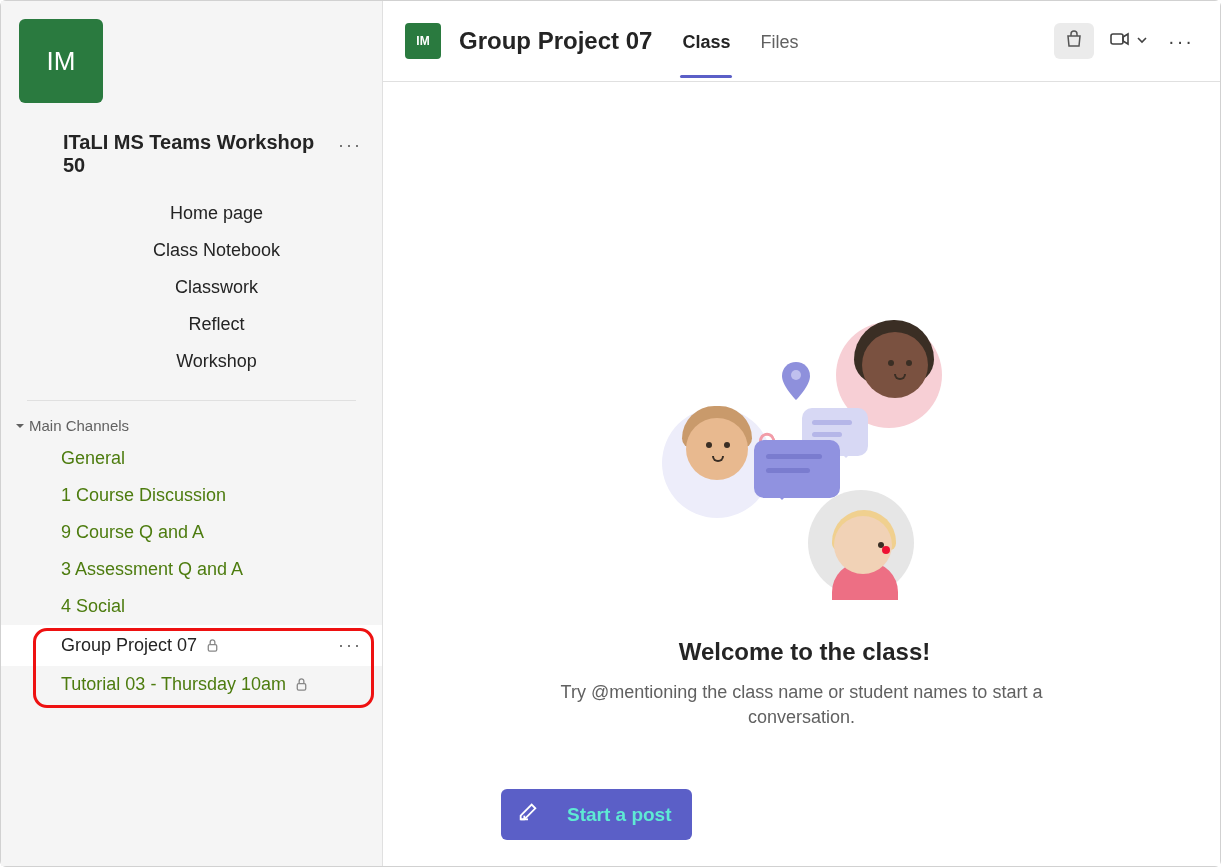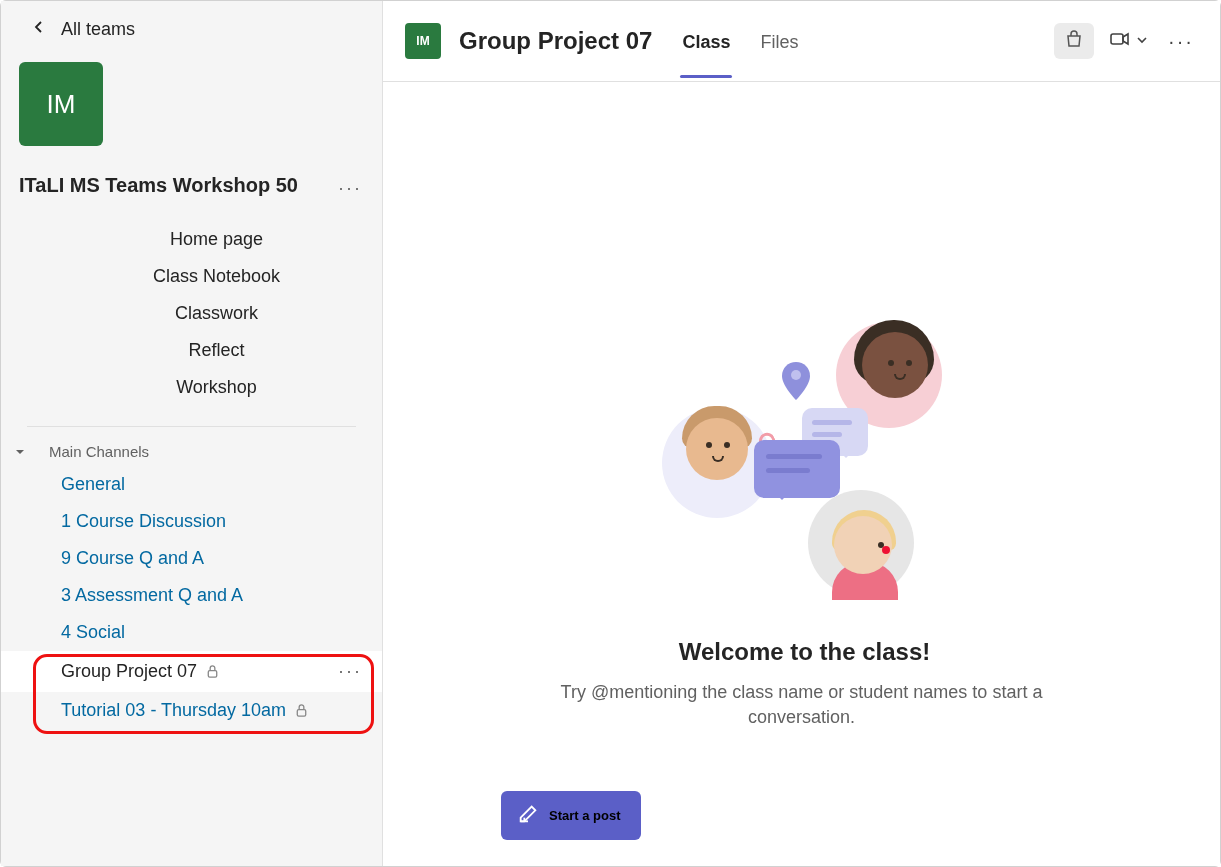--- a/index.html
+++ b/index.html
@@ -3,30 +3,30 @@
 <meta charset="utf-8">
 <style>
   * { box-sizing: border-box; margin: 0; padding: 0; }
   html, body { width: 1221px; height: 867px; font-family: "Segoe UI", -apple-system, BlinkMacSystemFont, sans-serif; background: #fff; color: #242424; overflow: hidden; }
   .app { display: flex; height: 100%; border: 1px solid #d1d1d1; border-radius: 6px; }
   
   .sidebar { width: 382px; background: #f5f5f5; border-right: 1px solid #e0e0e0; padding: 18px 0 0 0; display: flex; flex-direction: column; }
   .back-row { display: flex; align-items: center; gap: 14px; padding: 0 18px 22px 30px; font-size: 18px; color: #242424; cursor: pointer; }
   .back-row svg { width: 16px; height: 16px; }
   .team-tile { width: 84px; height: 84px; border-radius: 6px; background: #2a7a3f; color: #fff; font-size: 26px; font-weight: 400; display: flex; align-items: center; justify-content: center; margin: 0 0 28px 18px; }
-  .team-title-row { display: flex; justify-content: space-between; padding: 0 16px 18px 18px; }
+  .team-title-row { display: flex; justify-content: space-between; padding: 0 16px 18px 18px; margin-left: 44px; }
   .team-title { font-size: 20px; font-weight: 700; color: #242424; }
   .more-dots { font-size: 18px; letter-spacing: 2px; color: #616161; cursor: pointer; padding: 4px; }
   .nav-list { padding: 0 0 14px 0; text-align: center; }
   .nav-item { font-size: 18px; color: #242424; padding: 8px 0 8px 50px; cursor: pointer; }
   .divider { height: 1px; background: #e0e0e0; margin: 6px 26px 12px 26px; }
-  .section-header { display: flex; align-items: center; gap: 24px; padding: 4px 0 6px 14px; font-size: 15px; color: #616161; cursor: pointer; }
+  .section-header { display: flex; align-items: center; gap: 4px; padding: 4px 0 6px 14px; font-size: 15px; color: #616161; cursor: pointer; }
   .section-header svg { width: 10px; height: 10px; }
   .channel-list { }
-  .channel-item { display: flex; align-items: center; padding: 8px 14px 8px 60px; font-size: 18px; color: #0369a1; cursor: pointer; position: relative; }
+  .channel-item { display: flex; align-items: center; padding: 8px 14px 8px 60px; font-size: 18px; color: #4d7c0f; cursor: pointer; position: relative; }
   .channel-item.active { background: #fff; color: #242424; }
   .channel-item .label { flex: 0 0 auto; }
   .channel-item .lock { margin-left: 8px; flex: 0 0 auto; display: flex; align-items: center; }
   .channel-item .lock svg { width: 15px; height: 15px; }
   .channel-item .item-more { margin-left: auto; font-size: 18px; letter-spacing: 2px; color: #616161; padding: 2px 6px; }
   .highlight-wrap { position: relative; }
   .highlight-box { position: absolute; left: 32px; right: 8px; border: 3px solid #e11; border-radius: 14px; pointer-events: none; }
   
   .main { flex: 1; display: flex; flex-direction: column; background: #fff; }
   .topbar { display: flex; align-items: center; height: 81px; padding: 0 20px 0 22px; border-bottom: 1px solid #e0e0e0; }
@@ -53,49 +53,41 @@
   .c3 { width: 106px; height: 106px; right: 28px; bottom: 6px; background: #e6e6e6; }
   .bubble-big { position: absolute; width: 86px; height: 58px; background: #9092e0; border-radius: 10px; left: 92px; top: 118px; }
   .bubble-big::after { content: ""; position: absolute; left: 18px; bottom: -12px; border: 10px solid transparent; border-top-color: #9092e0; }
   .bubble-sm { position: absolute; width: 66px; height: 48px; background: #d7d8f4; border-radius: 10px; left: 140px; top: 86px; }
   .bubble-sm::after { content: ""; position: absolute; right: 14px; bottom: -10px; border: 8px solid transparent; border-top-color: #d7d8f4; }
   .bubble-line { height: 5px; background: #7a7ccf; border-radius: 3px; position: absolute; }
   .pin { width: 28px; height: 38px; position: absolute; left: 120px; top: 40px; }
   .clip { position: absolute; width: 16px; height: 30px; border: 3px solid #f29ca8; border-radius: 10px 10px 0 0; border-bottom: none; left: 100px; top: 110px; transform: rotate(-25deg); }
   .welcome-title { font-size: 24px; font-weight: 700; margin-bottom: 14px; margin-left: 6px; }
   .welcome-sub { font-size: 18px; color: #616161; text-align: center; max-width: 560px; line-height: 1.4; }
-  .start-btn { position: absolute; left: 118px; bottom: 26px; background: #5b5fc7; color: #000000; border: none; border-radius: 6px; padding: 12px 20px 12px 16px; font-size: 13px; font-weight: 600; display: flex; align-items: center; gap: 10px; cursor: pointer; }
+  .start-btn { position: absolute; left: 118px; bottom: 26px; background: #5b5fc7; color: #5eead4; border: none; border-radius: 6px; padding: 12px 20px 12px 16px; font-size: 19px; font-weight: 600; display: flex; align-items: center; gap: 28px; cursor: pointer; }
   .start-btn svg { width: 22px; height: 22px; }
   
   .person1-head { width: 62px; height: 62px; background: #e8b98f; border-radius: 50%; position: absolute; left: 24px; top: 96px; }
   .person1-hair { width: 70px; height: 42px; border-radius: 34px 34px 10px 10px; background: #c99a6b; position: absolute; left: 20px; top: 84px; }
   .eye { width: 6px; height: 6px; background: #3a2e24; border-radius: 50%; position: absolute; }
   .mouth { width: 12px; height: 6px; border: 2px solid #3a2e24; border-top: none; border-radius: 0 0 10px 10px; position: absolute; }
   .person2-head { width: 66px; height: 66px; background: #7a5140; border-radius: 50%; position: absolute; right: 14px; top: 10px; }
   .person2-hair { width: 80px; height: 64px; background: #3a2e24; border-radius: 48px 48px 30px 30px; position: absolute; right: 8px; top: -2px; }
   .person3-head { width: 58px; height: 58px; background: #f1d2b6; border-radius: 50%; position: absolute; right: 50px; bottom: 28px; }
   .person3-hair { width: 64px; height: 40px; background: #f0d08f; border-radius: 40px 40px 8px 8px; position: absolute; right: 46px; bottom: 52px; }
   .person3-body { width: 66px; height: 38px; background: #ed6f84; border-radius: 30px 30px 0 0; position: absolute; right: 44px; bottom: 2px; }
   .earring { width: 8px; height: 8px; background: #e13; border-radius: 50%; position: absolute; right: 52px; bottom: 48px; }
 </style>
 </head>
 <body>
 
 <div class="app">
 
   <aside class="sidebar">
 
-    <div class="back-row">
-      <span>
-        <svg viewBox="0 0 16 16" fill="none" stroke="currentColor" stroke-width="1.8">
-            <path d="M10 3 L5 8 L10 13"></path>
-          </svg>
-      </span>
-      <span>All teams</span>
-    </div>
 
     <div class="team-tile">
       <span>IM</span>
     </div>
 
     <div class="team-title-row">
       <div class="team-title">ITaLI MS Teams Workshop 50</div>
       <div class="more-dots">···</div>
     </div>
 

